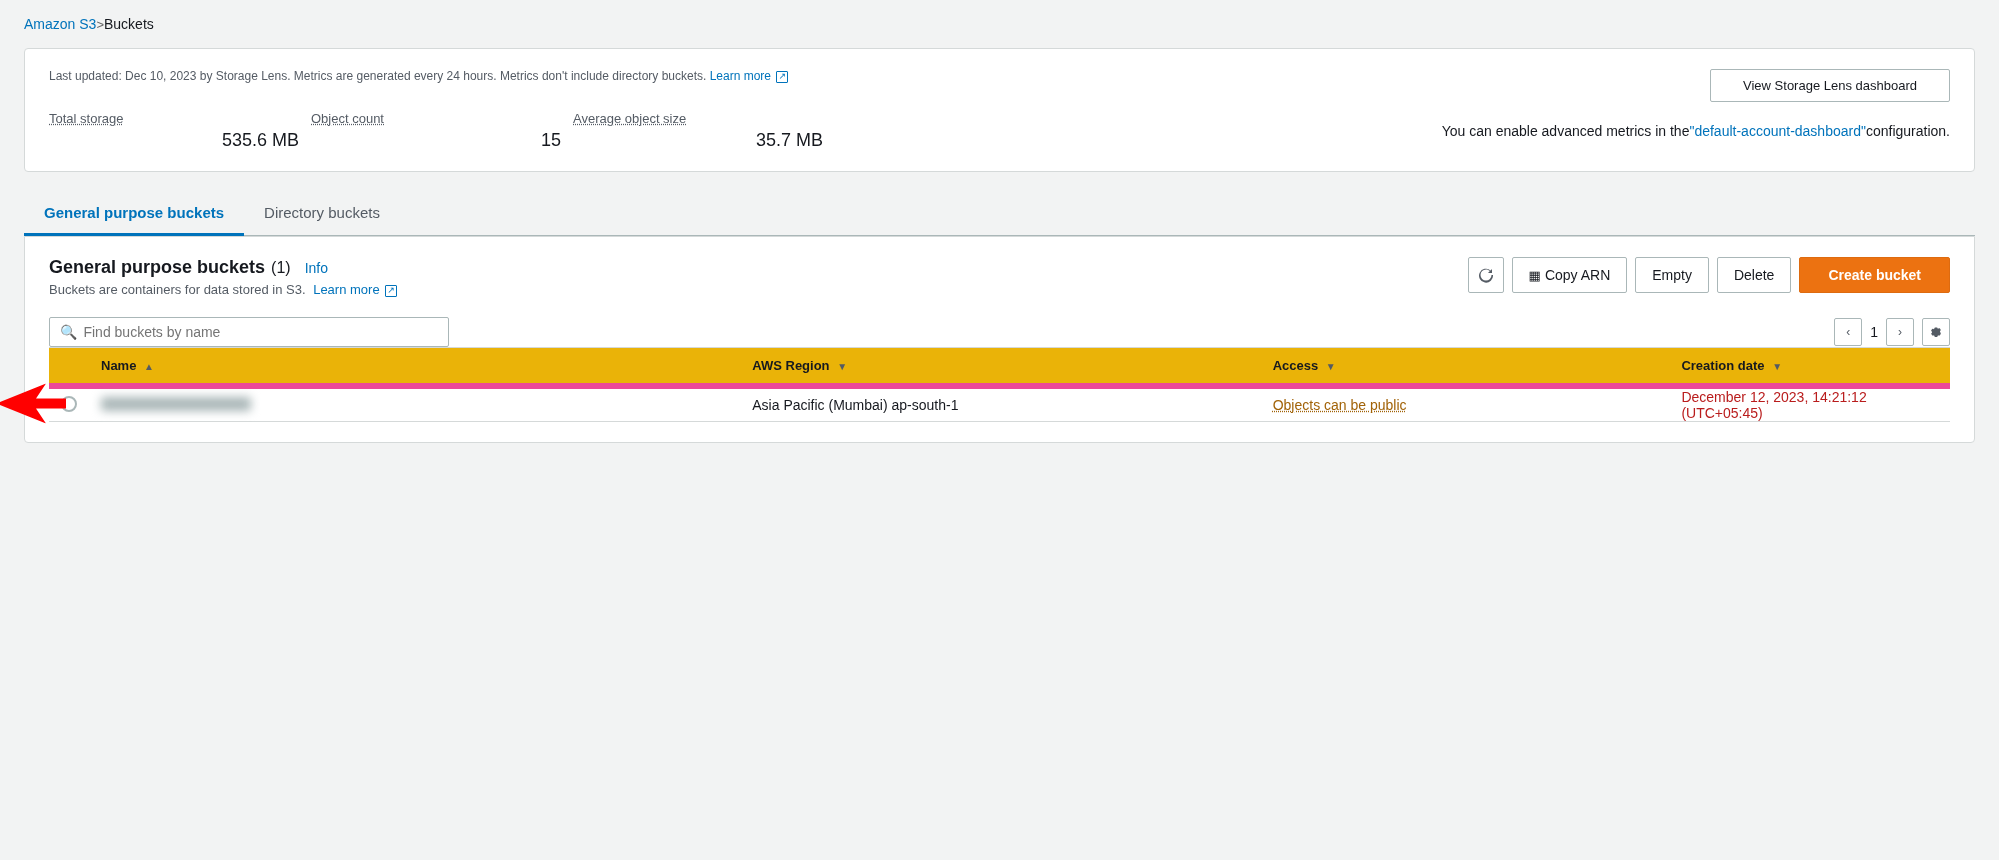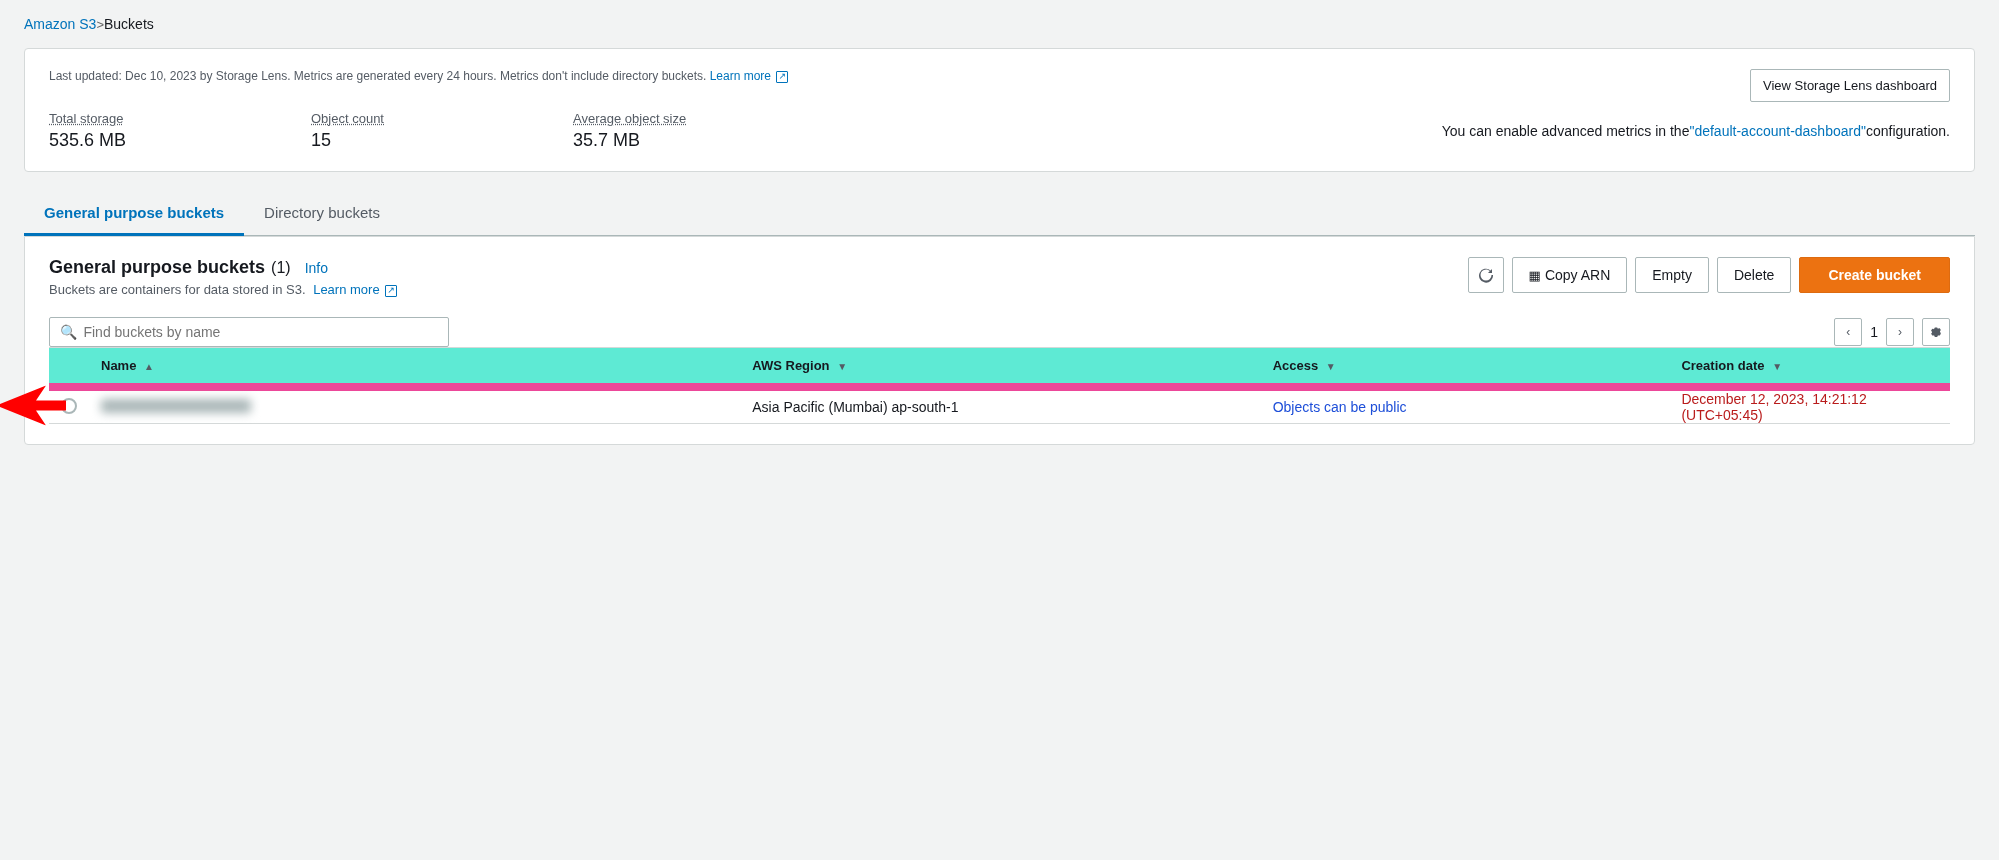--- a/index.html
+++ b/index.html
@@ -75,21 +75,21 @@
       content: "↗";
       font-size: 9px;
       color: #0073bb;
       position: absolute;
       top: -1px;
       left: 1px;
     }
     .view-dashboard-btn {
       border: 1px solid #aab7b8;
       background: #fff;
-      padding: 8px 12px;
+      padding: 8px 32px;
       border-radius: 2px;
       cursor: pointer;
       font-size: 13px;
       color: #16191f;
       white-space: nowrap;
     }
     .metrics-row {
       display: flex;
       gap: 12px;
     }
@@ -101,20 +101,21 @@
       color: #545b64;
       text-decoration: underline;
       text-decoration-style: dotted;
       cursor: default;
       margin-bottom: 4px;
     }
     .metric-value {
       font-size: 18px;
       font-weight: 400;
       color: #16191f;
+      text-align: right;
     }
     .metric-note {
       flex: 1;
       display: flex;
       align-items: center;
       justify-content: flex-end;
       font-size: 14px;
       color: #16191f;
       padding-left: 40px;
     }
@@ -282,42 +283,43 @@
       width: 100%;
       border-collapse: collapse;
       border-top: 1px solid #d5d9d9;
     }
     .buckets-table th {
       text-align: left;
       font-size: 13px;
       font-weight: 700;
       color: #16191f;
       padding: 10px 12px;
-      border-bottom: 8px solid #ec4899;
-      background: #5eead4;
+      border-bottom: 6px solid #ec4899;
+      background: #eab308;
       white-space: nowrap;
     }
     .buckets-table th .sort-icon {
       color: #545b64;
       font-size: 10px;
       margin-left: 4px;
     }
     .buckets-table td {
       padding: 0 12px;
       border-bottom: 1px solid #d5d9d9;
       font-size: 14px;
       vertical-align: middle;
     }
     .col-check { width: 40px; }
     .col-name { width: 35%; }
     .col-region { width: 28%; }
     .col-access { width: 22%; }
     .col-date { width: 22%; }
     .access-link {
-      color: #1d4ed8;
+      color: #a16207;
+      text-decoration: underline;
       text-decoration-style: dotted;
       cursor: default;
     }
     .date-cell { color: #b91c1c; font-size: 13px; }
 
     
     .radio-btn {
       width: 16px;
       height: 16px;
       border: 2px solid #aab7b8;

